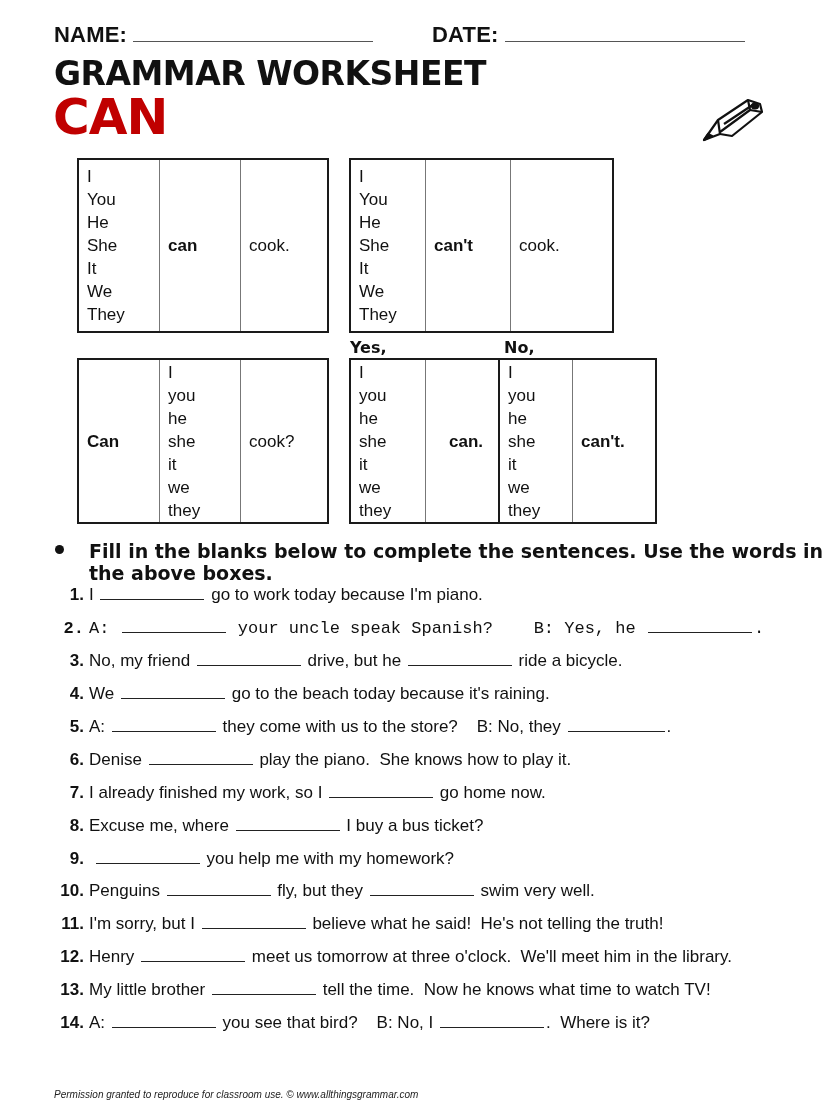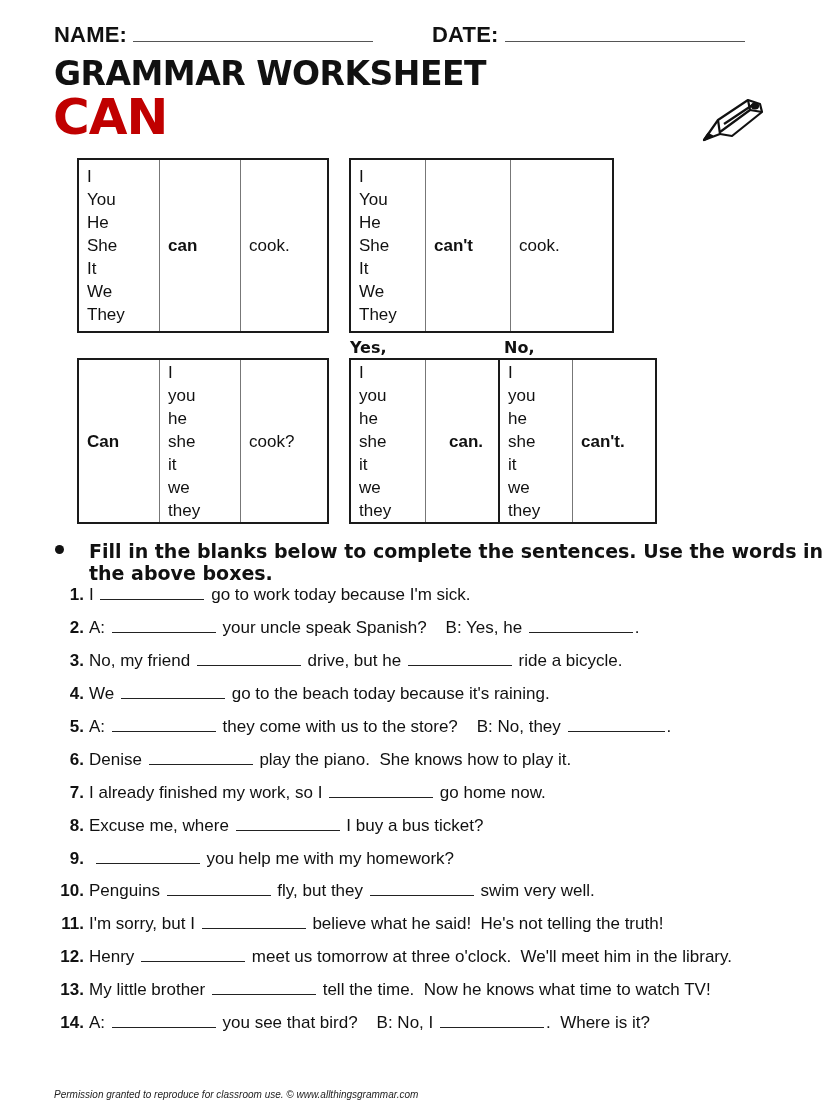--- a/index.html
+++ b/index.html
@@ -141,23 +141,23 @@
   </tr>
 </tbody>
   </table>
 
 <div class="abs bullet" style="left:55px; top:545px;"></div>
 <div class="abs instr" style="left:89px; top:540px;">Fill in the blanks below to complete the sentences.  Use the words in the above boxes.</div>
 
 <div class="abs q" style="top:585px;">
   <span class="num">1.</span><span>I</span>
   <span class="blank"></span>
-  <span>go to work today because I'm sick.</span>
-</div>
-<div class="abs q" style="top:618px;">
+  <span>go to work today because I'm piano.</span>
+</div>
+<div class="abs q" style="top:618px;font-family:Liberation Mono, monospace;">
   <span class="num">2.</span><span>A:</span>
   <span class="blank"></span>
   <span style="white-space:pre">your uncle speak Spanish?    B: Yes, he</span>
   <span class="blank"></span><span>.</span>
 </div>
 <div class="abs q" style="top:651px;">
   <span class="num">3.</span><span>No, my friend</span>
   <span class="blank"></span>
   <span>drive, but he</span>
   <span class="blank"></span>

